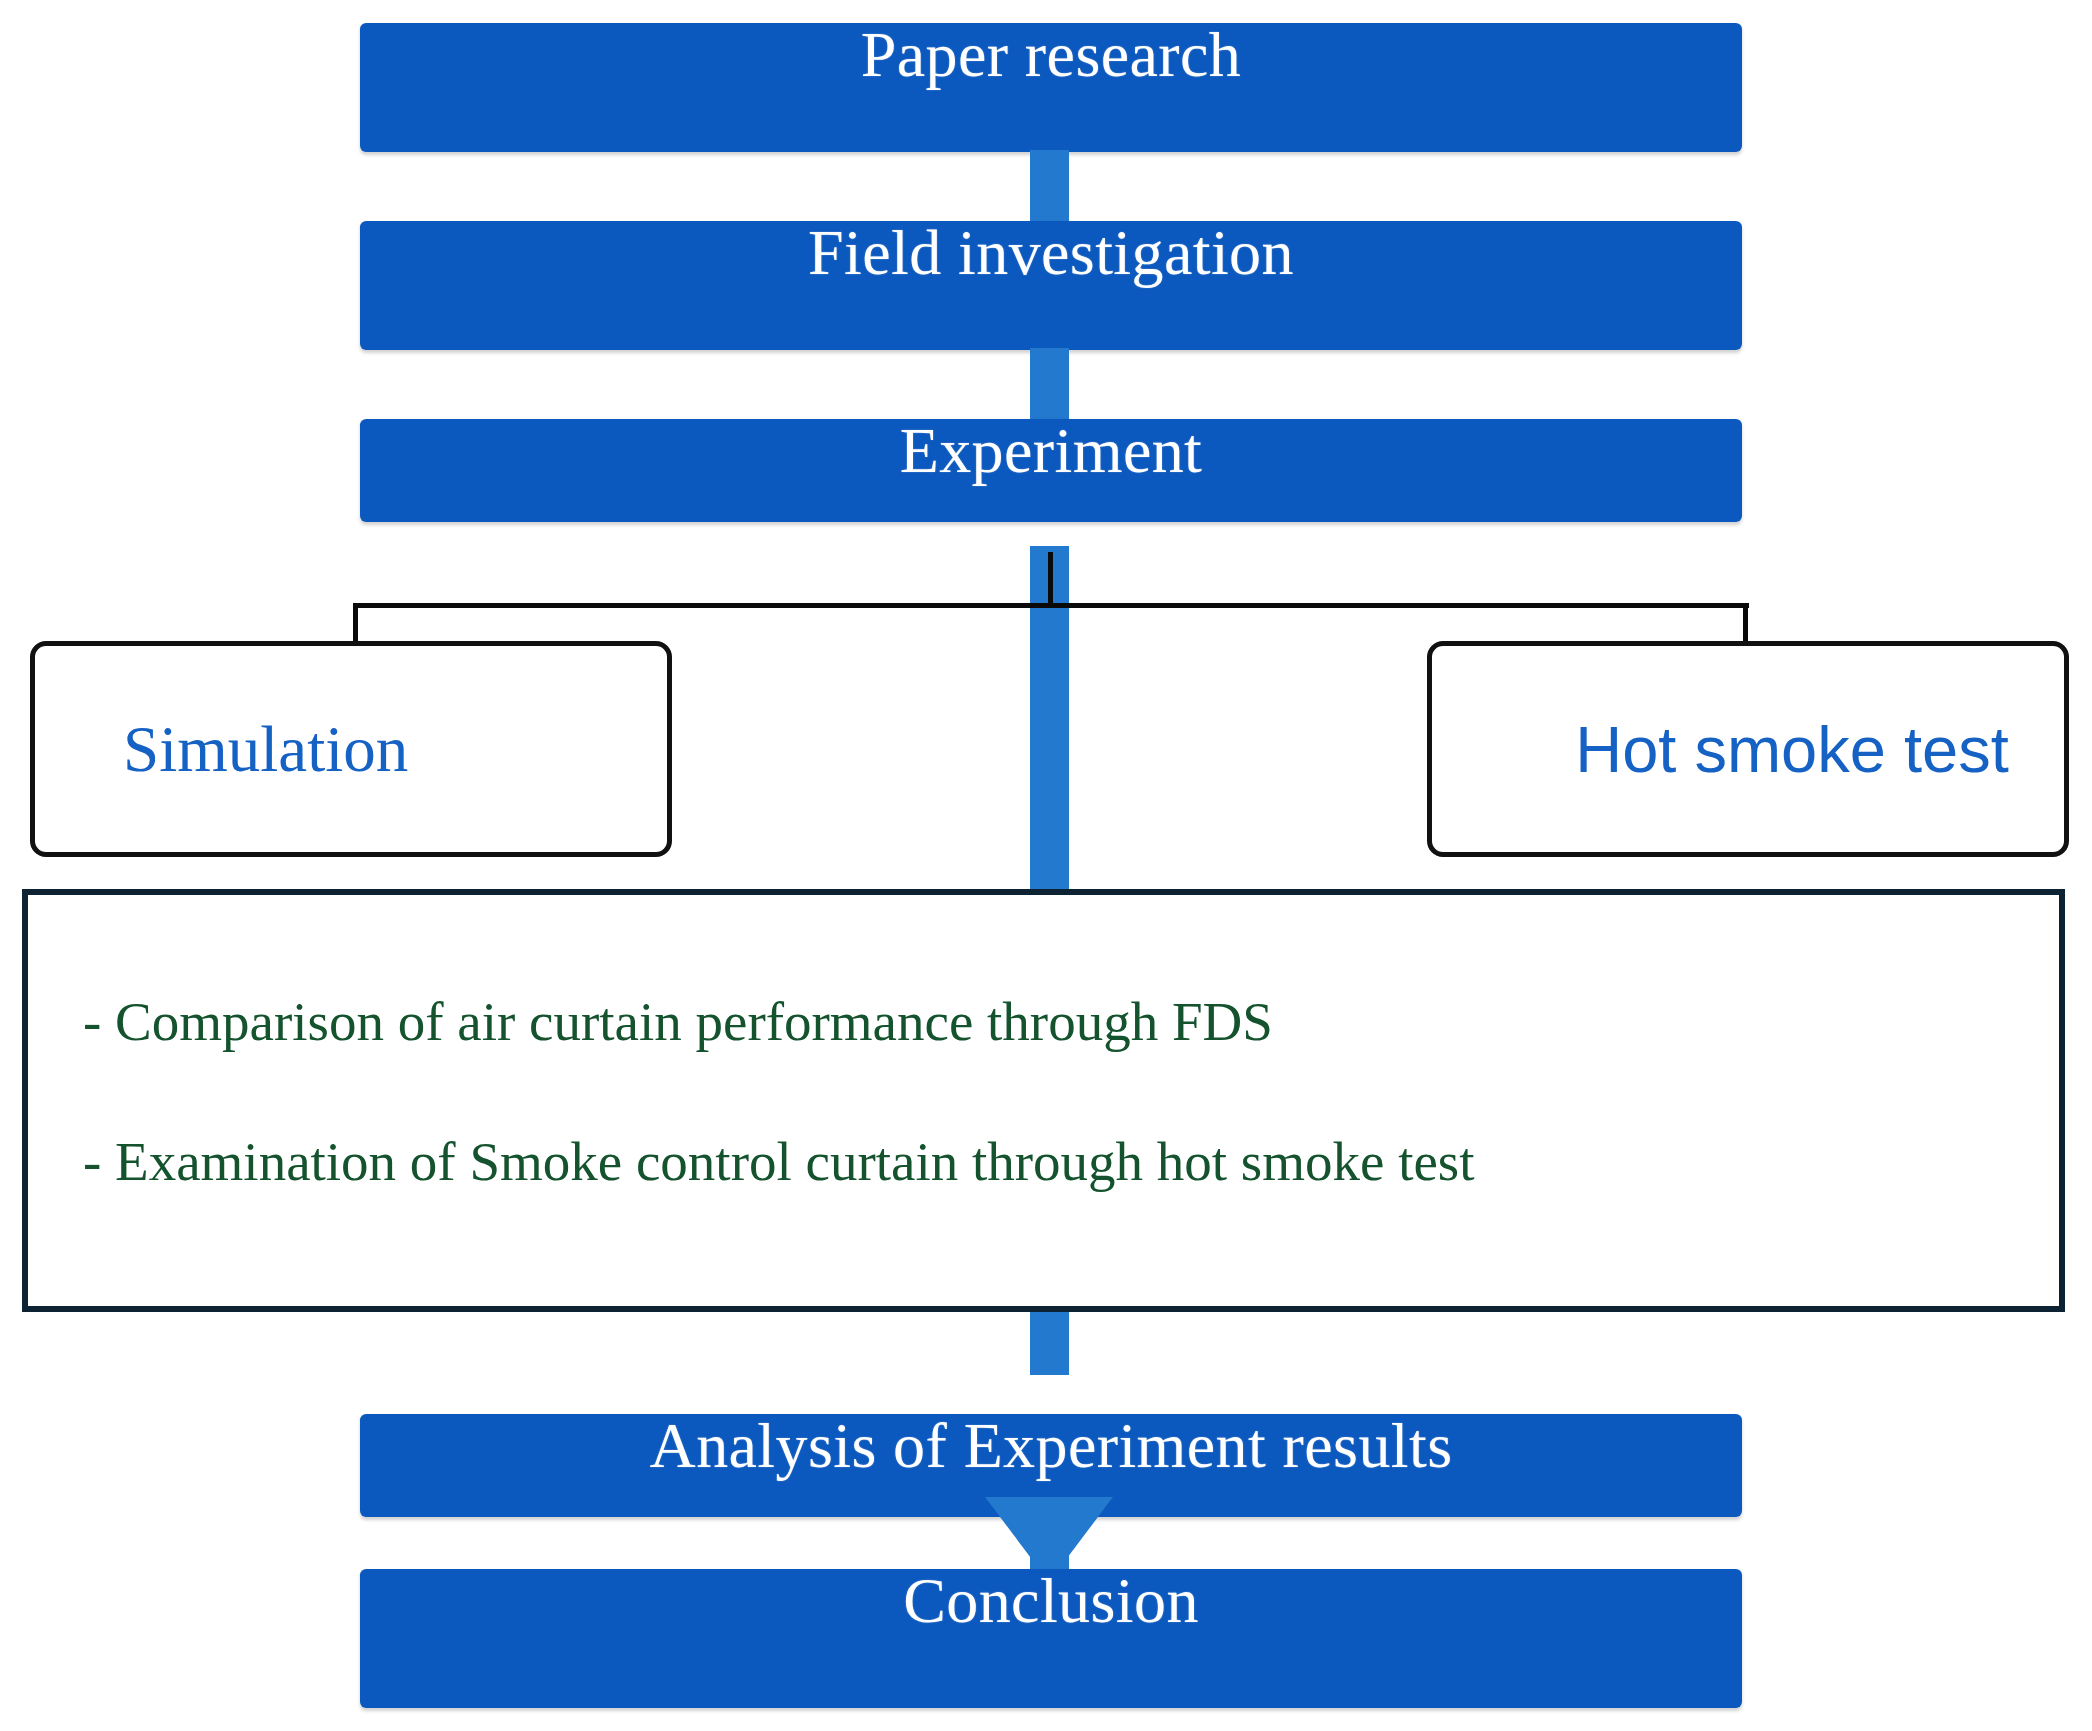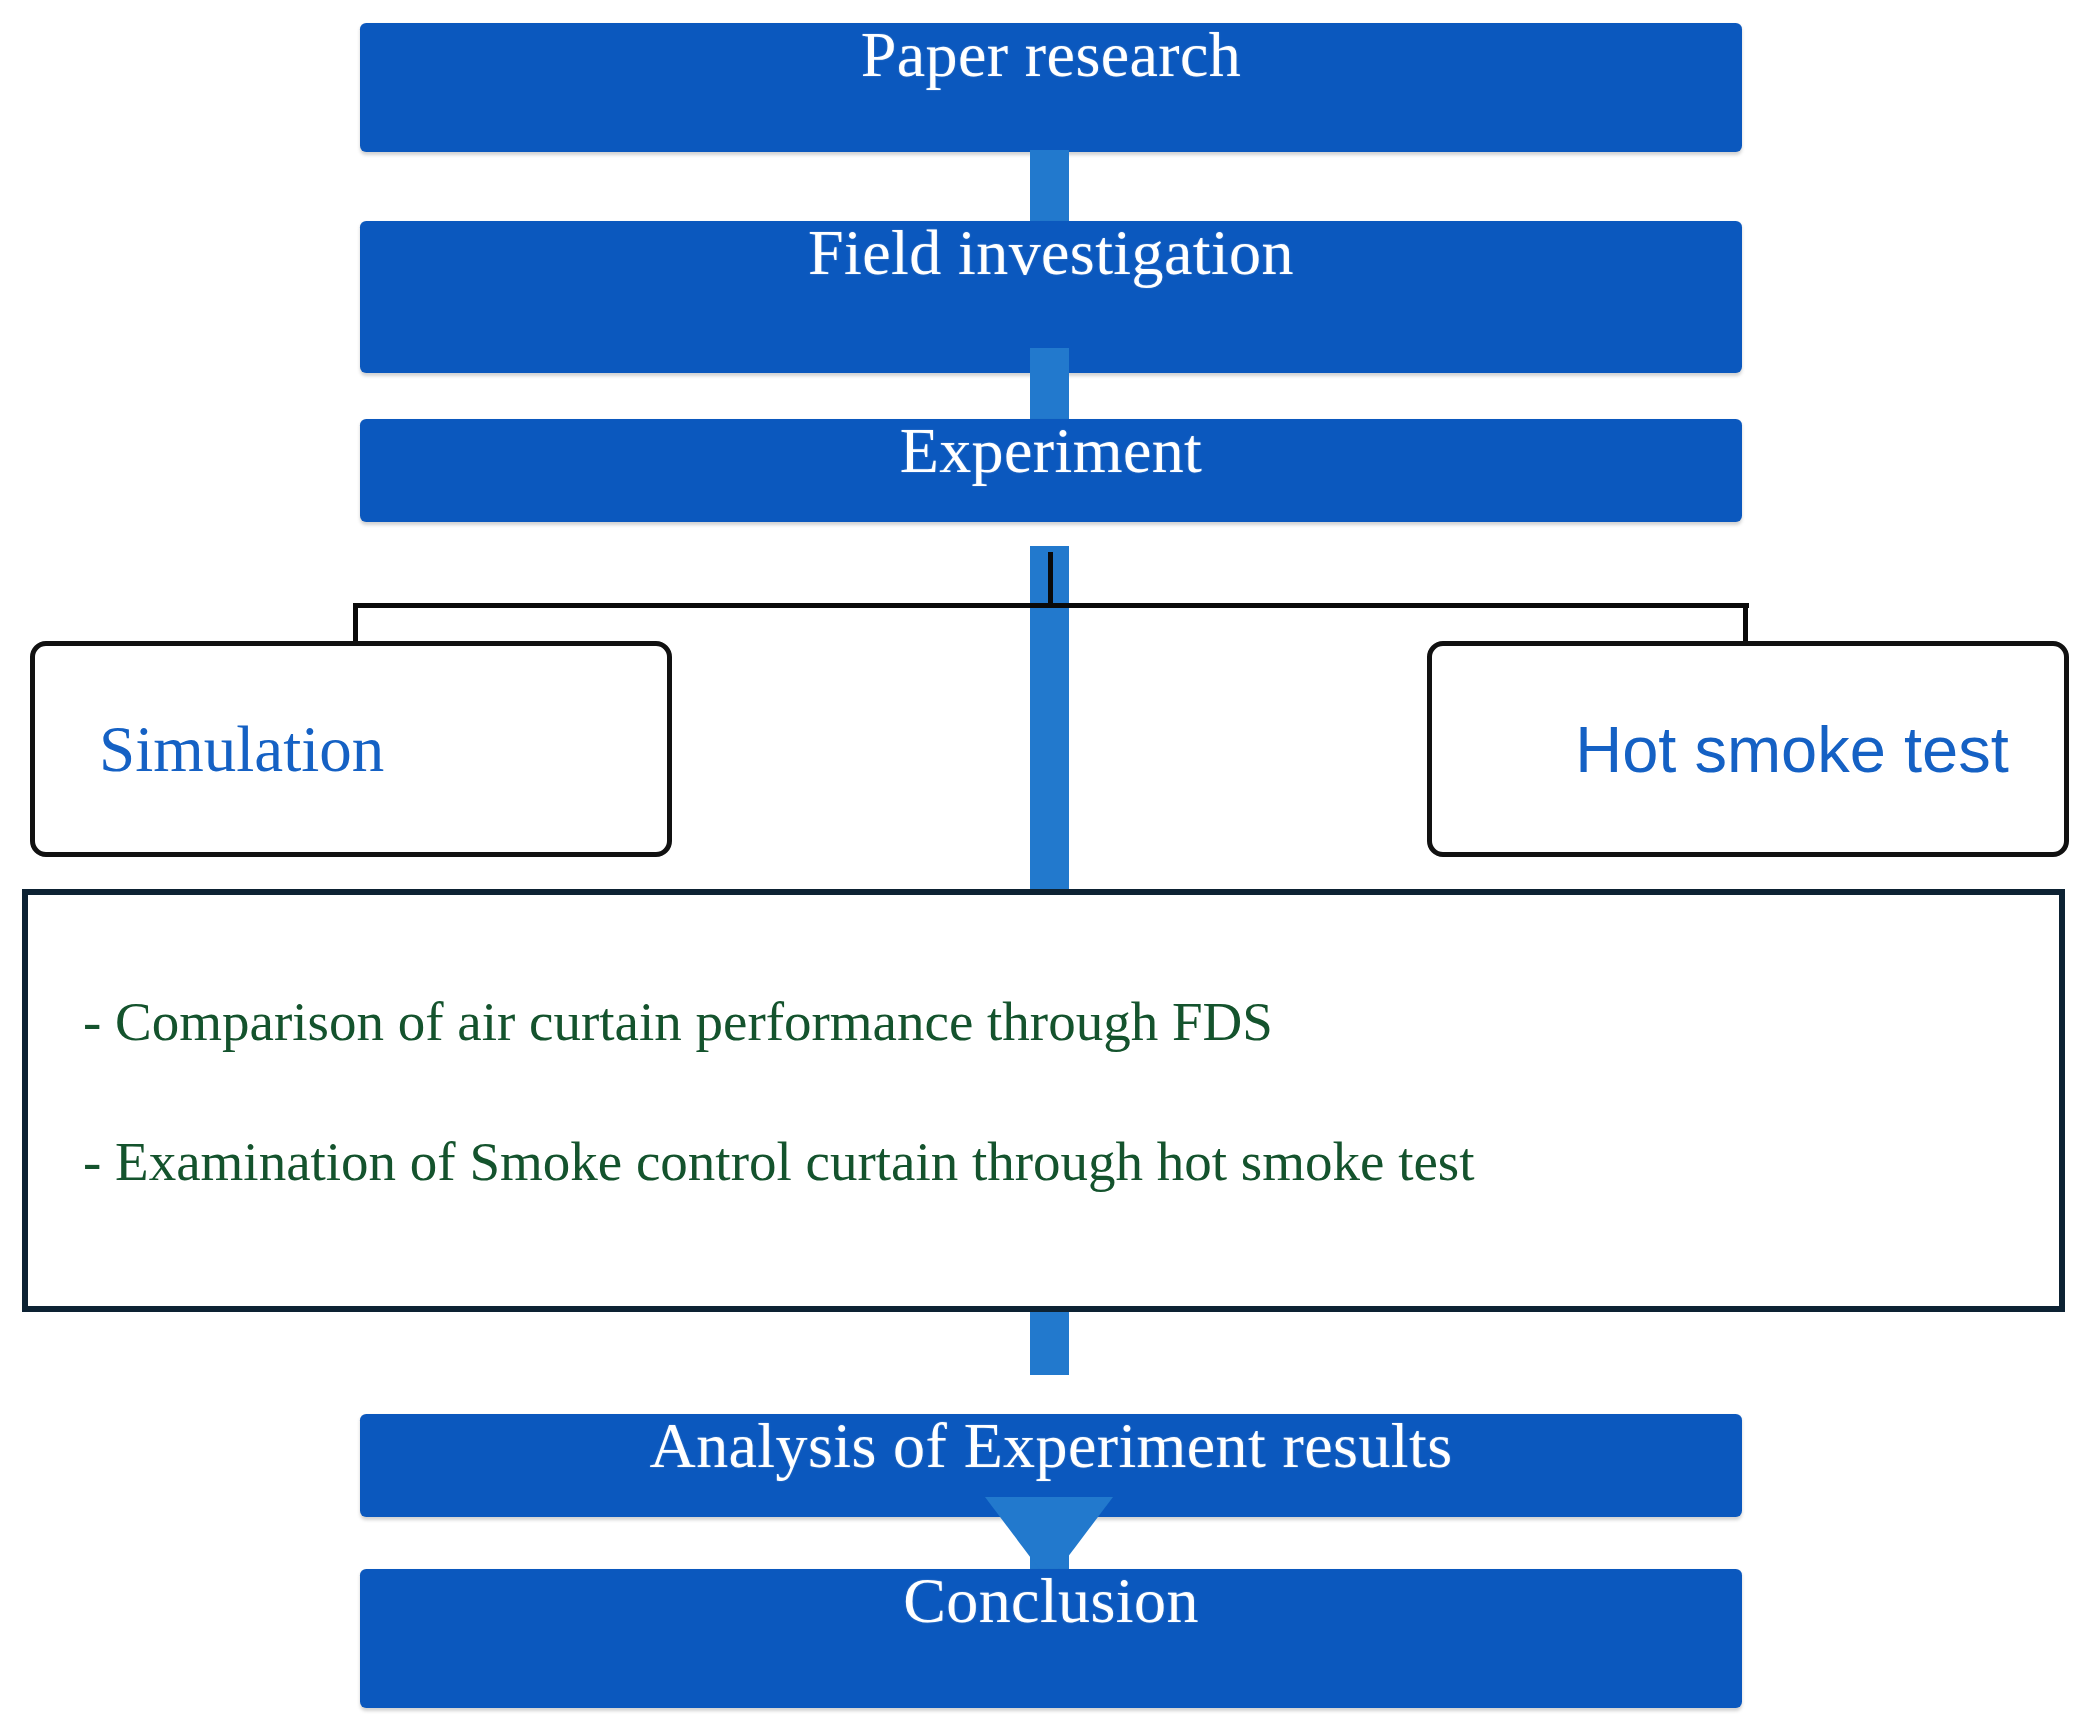--- a/index.html
+++ b/index.html
@@ -30,21 +30,21 @@
   .blue-box .label {
     color: #ffffff;
     font-size: 64px;
     line-height: 1;
     letter-spacing: 0.4px;
     white-space: nowrap;
     text-shadow: 0 0 1.8px rgba(255,255,255,0.35);
   }
 
   #box-paper-research   { top: 23px;   height: 129px; }
-  #box-field-investigation { top: 221px; height: 152px; }
+  #box-field-investigation { top: 221px; height: 129px; }
   #box-experiment       { top: 419px;  height: 103px; }
   #box-analysis         { top: 1370px; height: 103px; margin-top: 44px; }
   #box-conclusion       { top: 1569px; height: 139px; }
 
   
   .connector {
     position: absolute;
     left: 1030px;
     width: 39px;
     background: #2279cd;
@@ -117,21 +117,21 @@
 
   #box-simulation {
     left: 30px;
     top: 641px;
     width: 632px;
     height: 206px;
   }
   #box-simulation .label {
     font-family: "Liberation Serif", "DejaVu Serif", serif;
     font-size: 65px;
-    padding-left: 64px;
+    padding-left: 88px;
   }
 
   #box-hot-smoke-test {
     left: 1427px;
     top: 641px;
     width: 632px;
     height: 206px;
     justify-content: center;
   }
   #box-hot-smoke-test .label {

